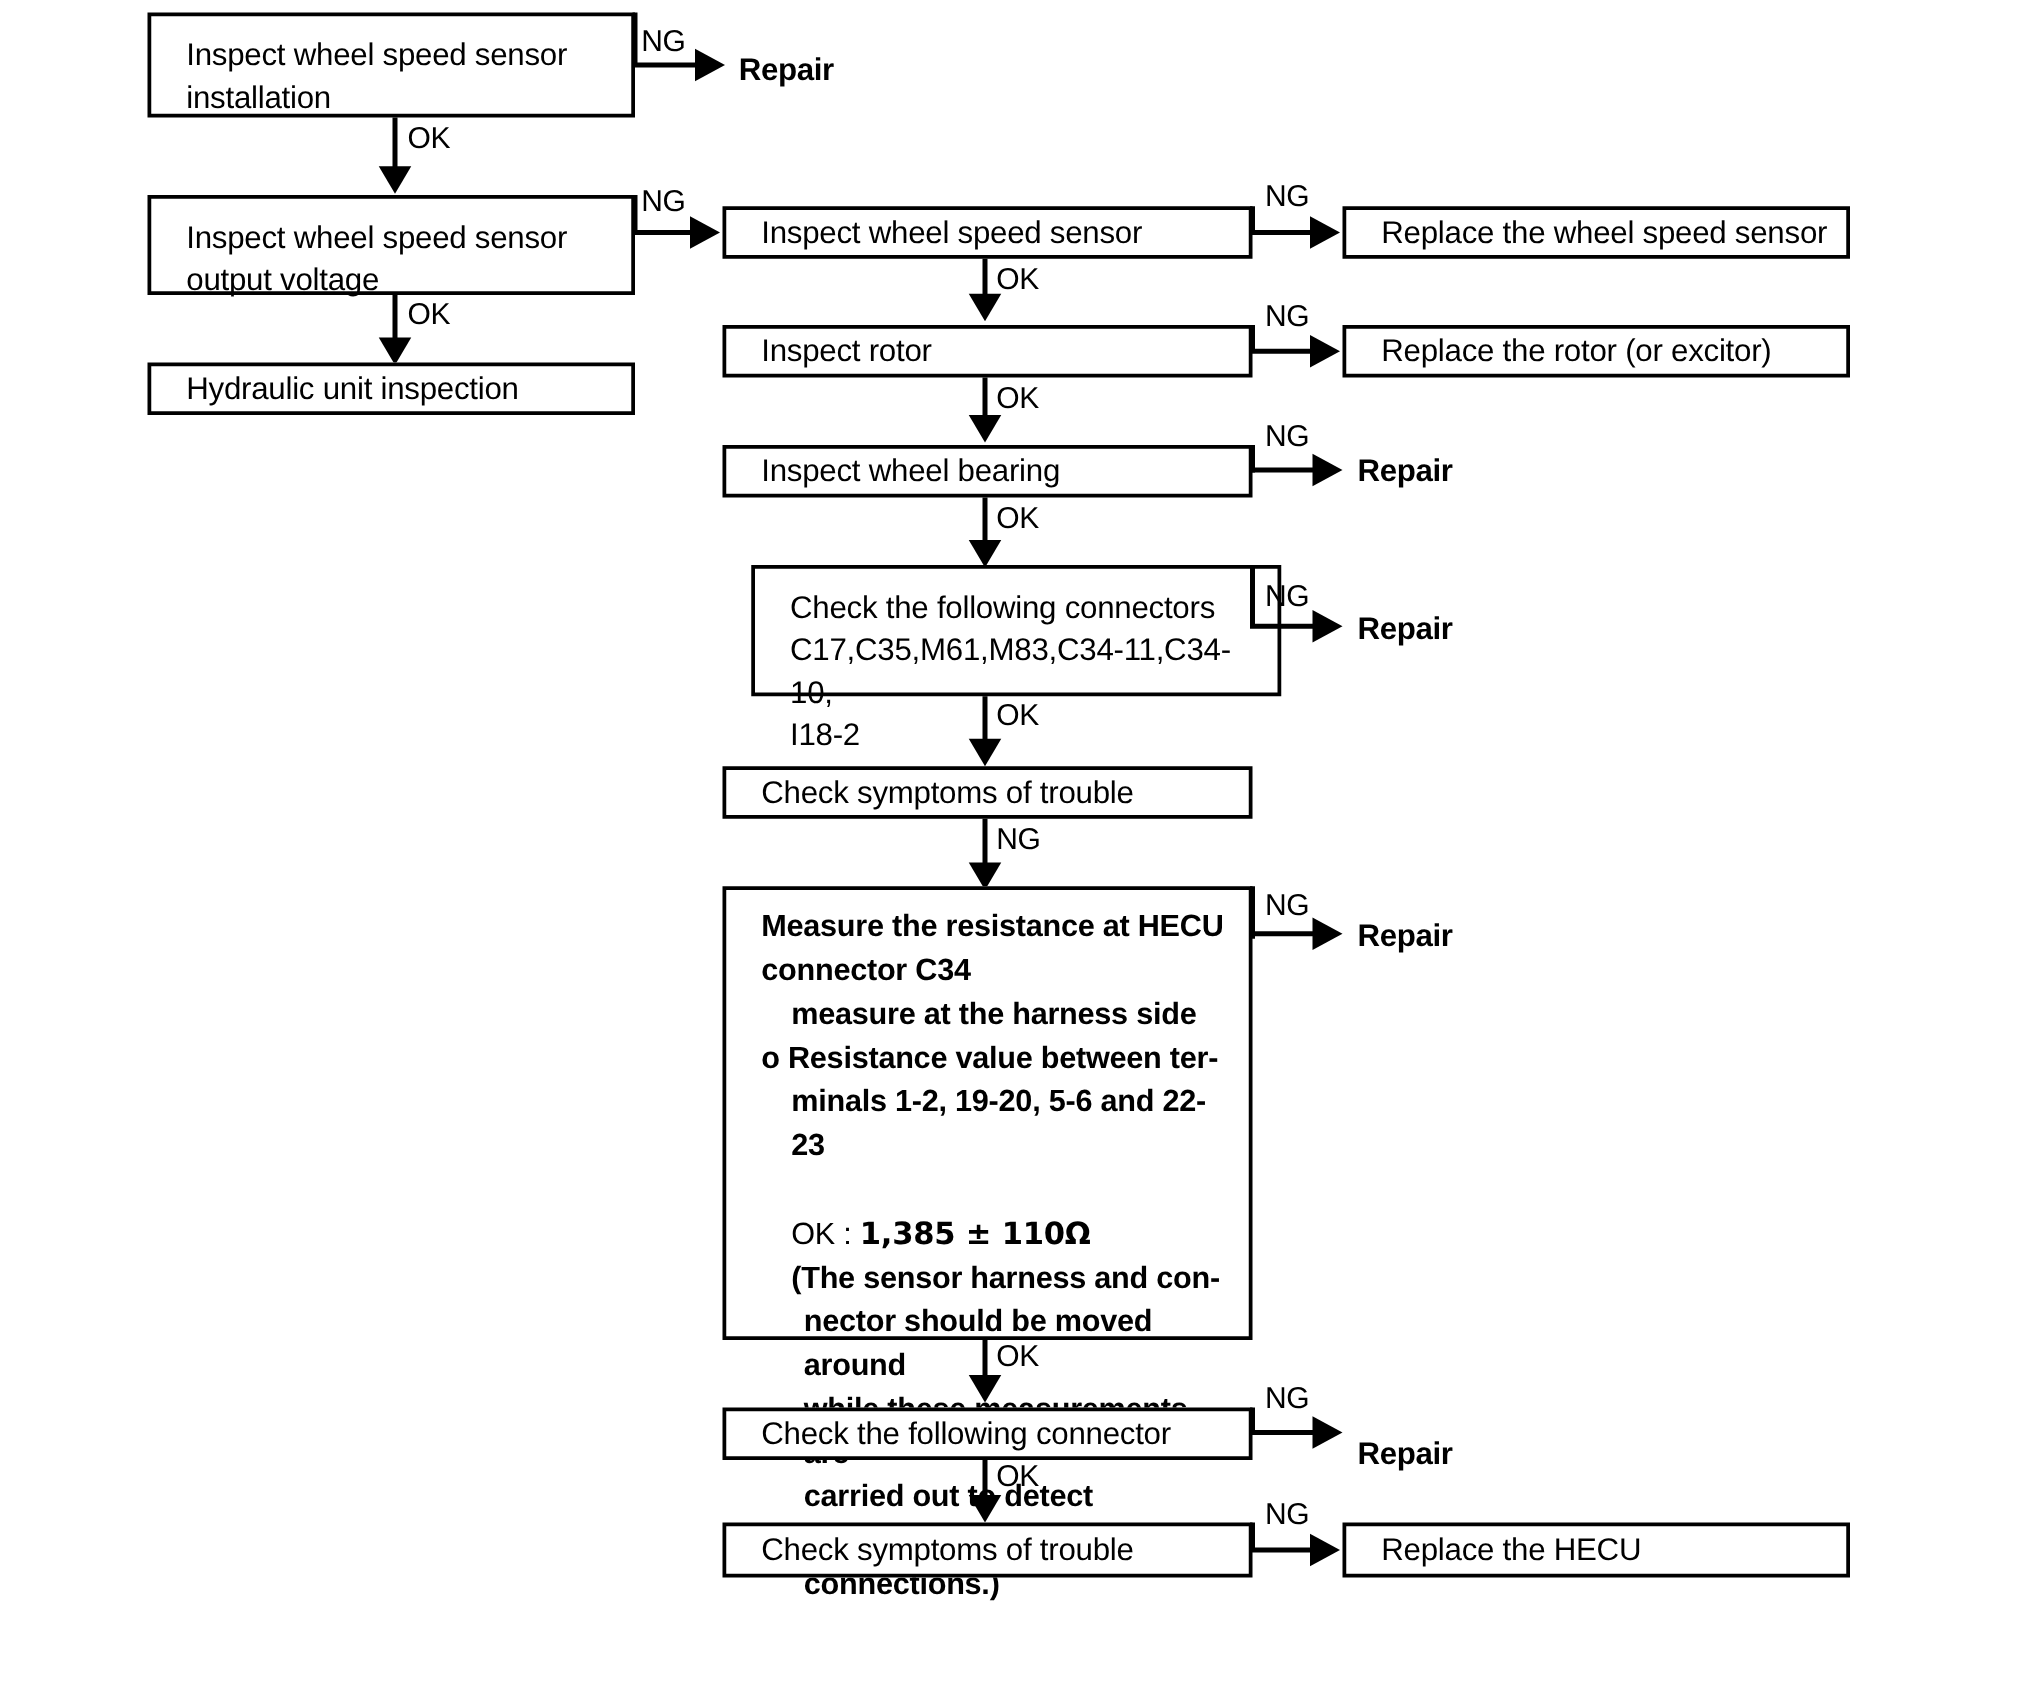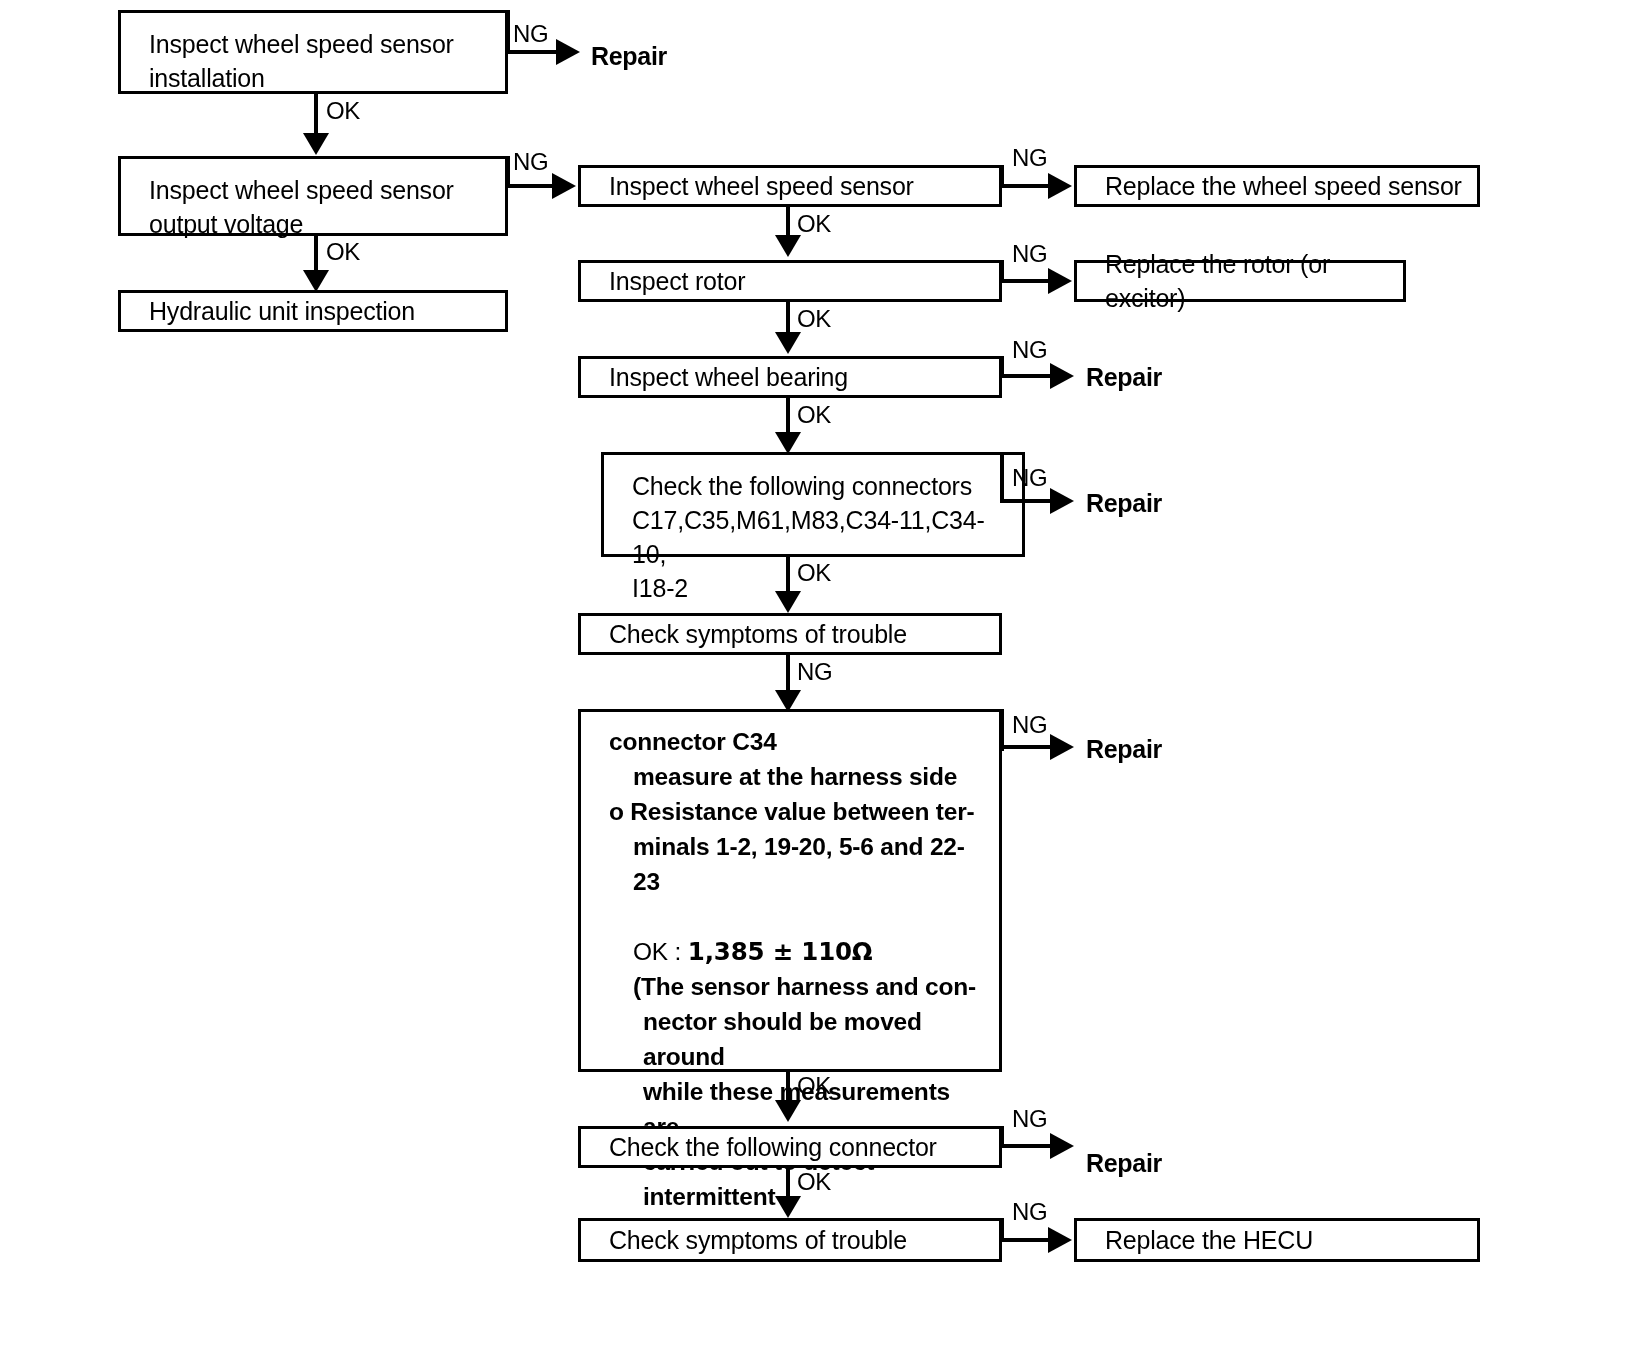--- a/index.html
+++ b/index.html
@@ -145,21 +145,21 @@
 
   <div class="box" style="left:578px; top:260px; width:424px; height:42px;">
     <span class="txt">Inspect rotor</span>
   </div>
 
   <div class="vline" style="left:1000px; top:260px; height:22px;"></div>
   <div class="hline" style="left:1000px; top:279px; width:52px;"></div>
   <div class="arrow-right" style="left:1048px; top:268px;"></div>
   <div class="elabel" style="left:1012px; top:242px;">NG</div>
 
-  <div class="box" style="left:1074px; top:260px; width:332px; height:42px;">
+  <div class="box" style="left:1074px; top:260px; width:406px; height:42px;">
     <span class="txt">Replace the rotor (or excitor)</span>
   </div>
 
   <div class="vline" style="left:786px; top:302px; height:38px;"></div>
   <div class="arrow-down" style="left:775px; top:332px;"></div>
   <div class="elabel" style="left:797px; top:307px;">OK</div>
 
   <div class="box" style="left:578px; top:356px; width:424px; height:42px;">
     <span class="txt">Inspect wheel bearing</span>
   </div>
@@ -193,20 +193,21 @@
   <div class="box" style="left:578px; top:613px; width:424px; height:42px;">
     <span class="txt">Check symptoms of trouble</span>
   </div>
 
   <div class="vline" style="left:786px; top:655px; height:48px;"></div>
   <div class="arrow-down" style="left:775px; top:690px;"></div>
   <div class="elabel" style="left:797px; top:660px;">NG</div>
 
   <div class="box multiline bigbox" style="left:578px; top:709px; width:424px; height:363px; padding-top:12px;">
     <div style="width:100%;">
+      <div class="txt">Measure the resistance at HECU</div>
       <div class="txt">connector C34</div>
       <div class="txt" style="padding-left:24px;">measure at the harness side</div>
       <div class="txt">o Resistance value between ter-</div>
       <div class="txt" style="padding-left:24px;">minals 1-2, 19-20, 5-6 and 22-23</div>
       <div class="txt" style="padding-left:24px;">
         <span style="font-weight:normal;">OK : </span><span class="ohm" style="font-weight:bold;">1,385 ± 110Ω</span>
       </div>
       <div class="txt" style="padding-left:24px;">(The sensor harness and con-</div>
       <div class="txt" style="padding-left:34px;">nector should be moved around</div>
       <div class="txt" style="padding-left:34px;">while these measurements are</div>

